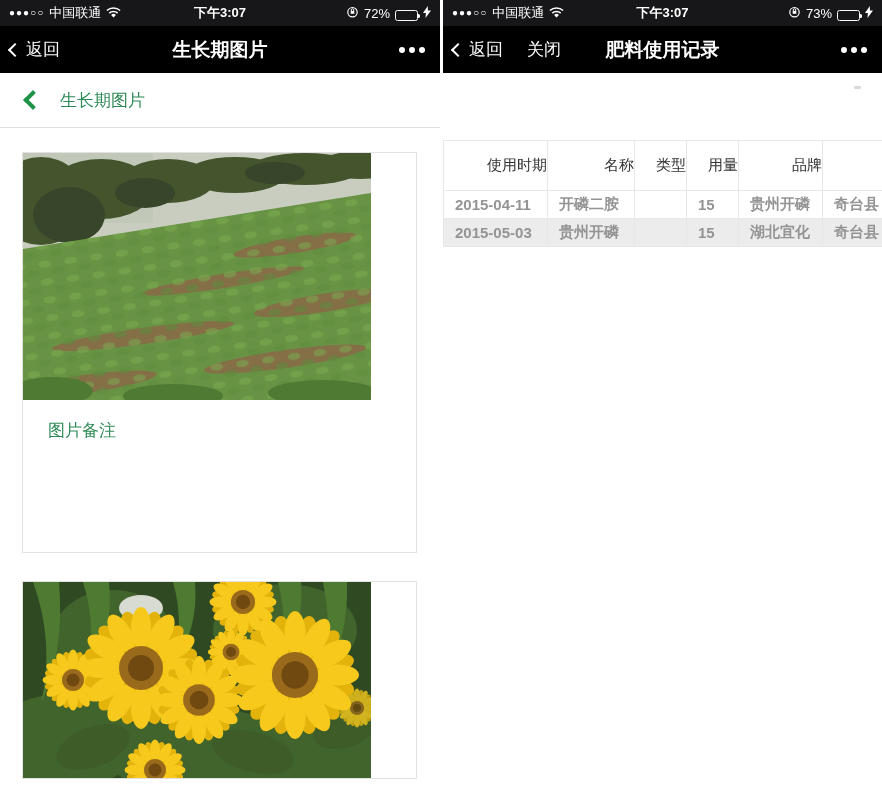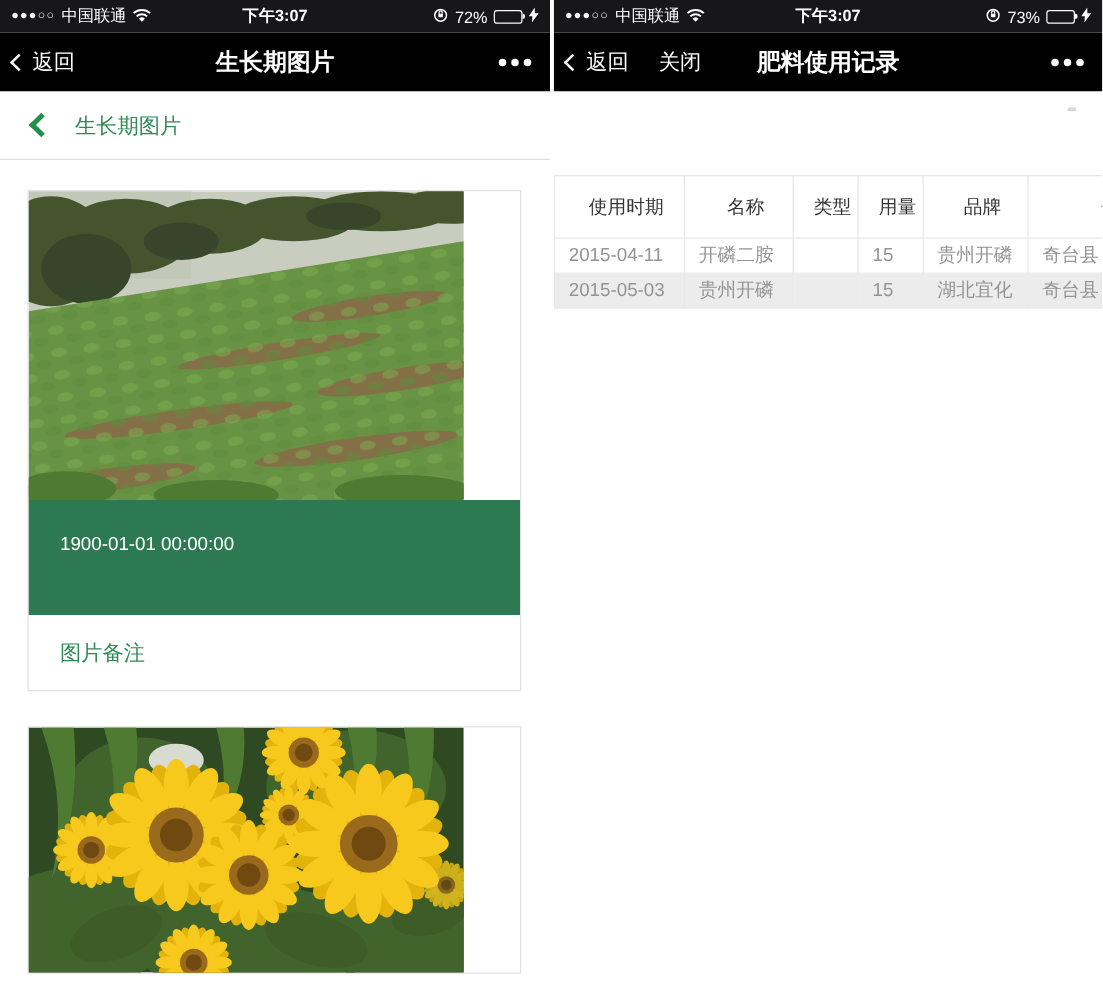--- a/index.html
+++ b/index.html
@@ -11,21 +11,21 @@
   #screen-left  { left:0;   width:440px; }
   #screen-right { left:443px; width:439px; }
 
   
   .statusbar { position:relative; height:26px; background:#17171a; color:#fff;
                display:flex; align-items:center; padding:0 9px; font-size:13px; }
   .sb-left { display:flex; align-items:center; gap:5px; }
   .sb-dots { font-size:10px; letter-spacing:1px; line-height:1; }
   .sb-carrier { font-size:13px; }
   .sb-center { position:absolute; left:0; right:0; text-align:center; font-weight:bold; font-size:13px; pointer-events:none; }
-  .sb-right { margin-left:auto; display:flex; align-items:center; gap:5px; z-index:1; }
+  .sb-right { margin-left:auto; display:flex; align-items:flex-end; gap:5px; z-index:1; }
   .batt { position:relative; width:23px; height:11px; border:1px solid #fafafa; border-radius:2.5px; padding:1px; }
   .batt::after { content:''; position:absolute; right:-3px; top:2.5px; width:2px; height:4px;
                  background:#fafafa; border-radius:0 1.5px 1.5px 0; }
   .batt .fill { height:100%; background:#fdc40e; border-radius:1px; }
   .fill-72 { width:70%; } .fill-73 { width:71%; }
 
   
   .navbar { position:relative; height:47px; background:#000000; color:#fff;
             display:flex; align-items:center; }
   .nav-back { position:absolute; left:10px; display:flex; align-items:center; gap:5px; cursor:pointer; }
@@ -51,24 +51,24 @@
   .photo { display:block; }
   .banner { height:92px; background:#2d7a52; color:#fff; font-size:15px; padding:27px 0 0 25px; }
   .remark { height:60px; display:flex; align-items:center; padding-left:25px;
             color:#2e8b57; font-size:17px; }
 
   
   .scroll-dash { position:absolute; top:86px; left:411px; width:7px; height:3px;
                  background:#d8d8d8; border-radius:2px; }
   table.ftable { position:absolute; top:140px; left:0; width:530px; border-collapse:collapse;
                  table-layout:fixed; font-size:15px; background:#fff; }
-  .ftable th { height:50px; text-align:center; padding-left:11px; font-weight:normal;
+  .ftable th { height:50px; text-align:right; padding-left:11px; font-weight:normal;
                color:#333; border:1px solid #e7e7e7; background:#fff;margin-top:40px; }
   .ftable td { height:28px; padding-left:11px; color:#949494; border:1px solid #e7e7e7;
-               background:#fff; white-space:nowrap; overflow:hidden; }
+               background:#fff; white-space:nowrap; overflow:hidden;font-weight:bold; }
   .ftable tr.alt td { background:#ececec;margin-left:22px; }
 </style>
 </head>
 <body>
 
 <div class="stage">
 
   <div class="screen" id="screen-left">
 
     <div class="statusbar">
@@ -152,23 +152,20 @@
           <ellipse cx="262" cy="206" rx="82" ry="9" transform="rotate(-8 262 206)"></ellipse>
           <ellipse cx="62" cy="231" rx="72" ry="9" transform="rotate(-8 62 231)"></ellipse>
         </g>
         <path d="M0,96 L348,40 L348,247 L0,247 Z" fill="url(#leafp)" opacity="0.55"></path>
         <g fill="#4e7a33">
           <ellipse cx="30" cy="238" rx="40" ry="14"></ellipse>
           <ellipse cx="150" cy="243" rx="50" ry="12"></ellipse>
           <ellipse cx="300" cy="240" rx="55" ry="13"></ellipse>
         </g>
       </svg>
-      <div class="banner">
-        <span>1900-01-01 00:00:00</span>
-      </div>
       <div class="remark">图片备注</div>
     </div>
 
     <div class="card" id="card2">
       <svg class="photo" width="348" height="196" viewBox="0 0 348 196" preserveAspectRatio="none">
         <defs>
           <g id="ring">
             <ellipse cy="-40" rx="10" ry="21"></ellipse>
             <ellipse cy="-40" rx="10" ry="21" transform="rotate(30)"></ellipse>
             <ellipse cy="-40" rx="10" ry="21" transform="rotate(60)"></ellipse>

